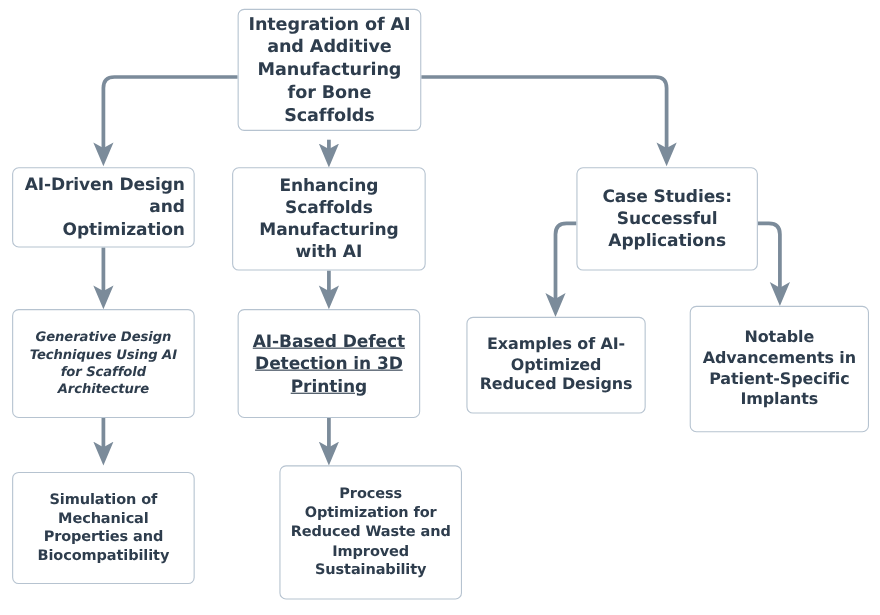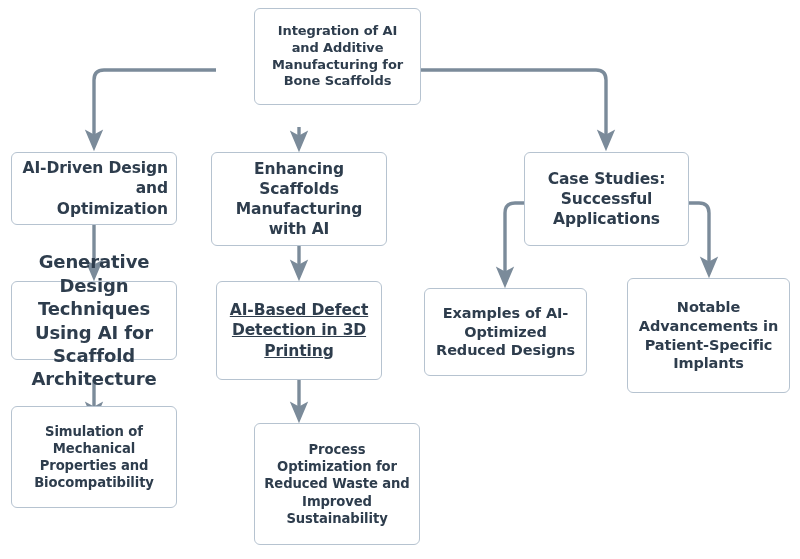--- a/index.html
+++ b/index.html
@@ -41,32 +41,32 @@
     line-height: 1.30;
     letter-spacing: -0.1px;
     padding: 4px 8px;
     z-index: 2;
   }
   .node .node-label {
     display: block;
     width: 100%;
   }
   
-  #node-root      { left: 216px; top: 8px;   width: 167px; height: 97px; font-size: 13px; margin-left: 38px; }
+  #node-root      { left: 216px; top: 8px;   width: 167px; height: 111px; font-size: 16px; }
   
   #node-ai-design { left: 11px;  top: 152px; width: 166px; height: 73px;  font-size: 15.5px; text-align: right; }
   #node-enhancing { left: 211px; top: 152px; width: 176px; height: 94px;  font-size: 15.5px; }
   #node-case      { left: 524px; top: 152px; width: 165px; height: 94px;  font-size: 15.5px; }
   
-  #node-generative{ left: 11px;  top: 281px; width: 166px; height: 79px;  font-size: 18px; }
+  #node-generative{ left: 11px;  top: 281px; width: 166px; height: 99px;  font-size: 12px; font-style: italic; }
   #node-defect    { left: 216px; top: 281px; width: 166px; height: 99px;  font-size: 15.5px; text-decoration: underline; }
   #node-examples  { left: 424px; top: 288px; width: 163px; height: 88px;  font-size: 14.5px; }
   #node-notable   { left: 627px; top: 278px; width: 163px; height: 115px; font-size: 14.5px; }
   
-  #node-simulation{ left: 11px;  top: 406px; width: 166px; height: 102px; font-size: 13.2px; }
+  #node-simulation{ left: 11px;  top: 429px; width: 166px; height: 102px; font-size: 13.2px; }
   #node-process   { left: 216px; top: 423px; width: 166px; height: 122px; font-size: 13.2px; margin-left: 38px; }
 </style>
 </head>
 <body>
 
 <div id="flowchart">
 
   <svg class="edge-layer" viewBox="0 0 800 559" width="800" height="559" xmlns="http://www.w3.org/2000/svg">
     <defs>
       <marker id="arrowhead" markerWidth="7" markerHeight="7" refX="3.1" refY="3.1" orient="auto" markerUnits="strokeWidth">

